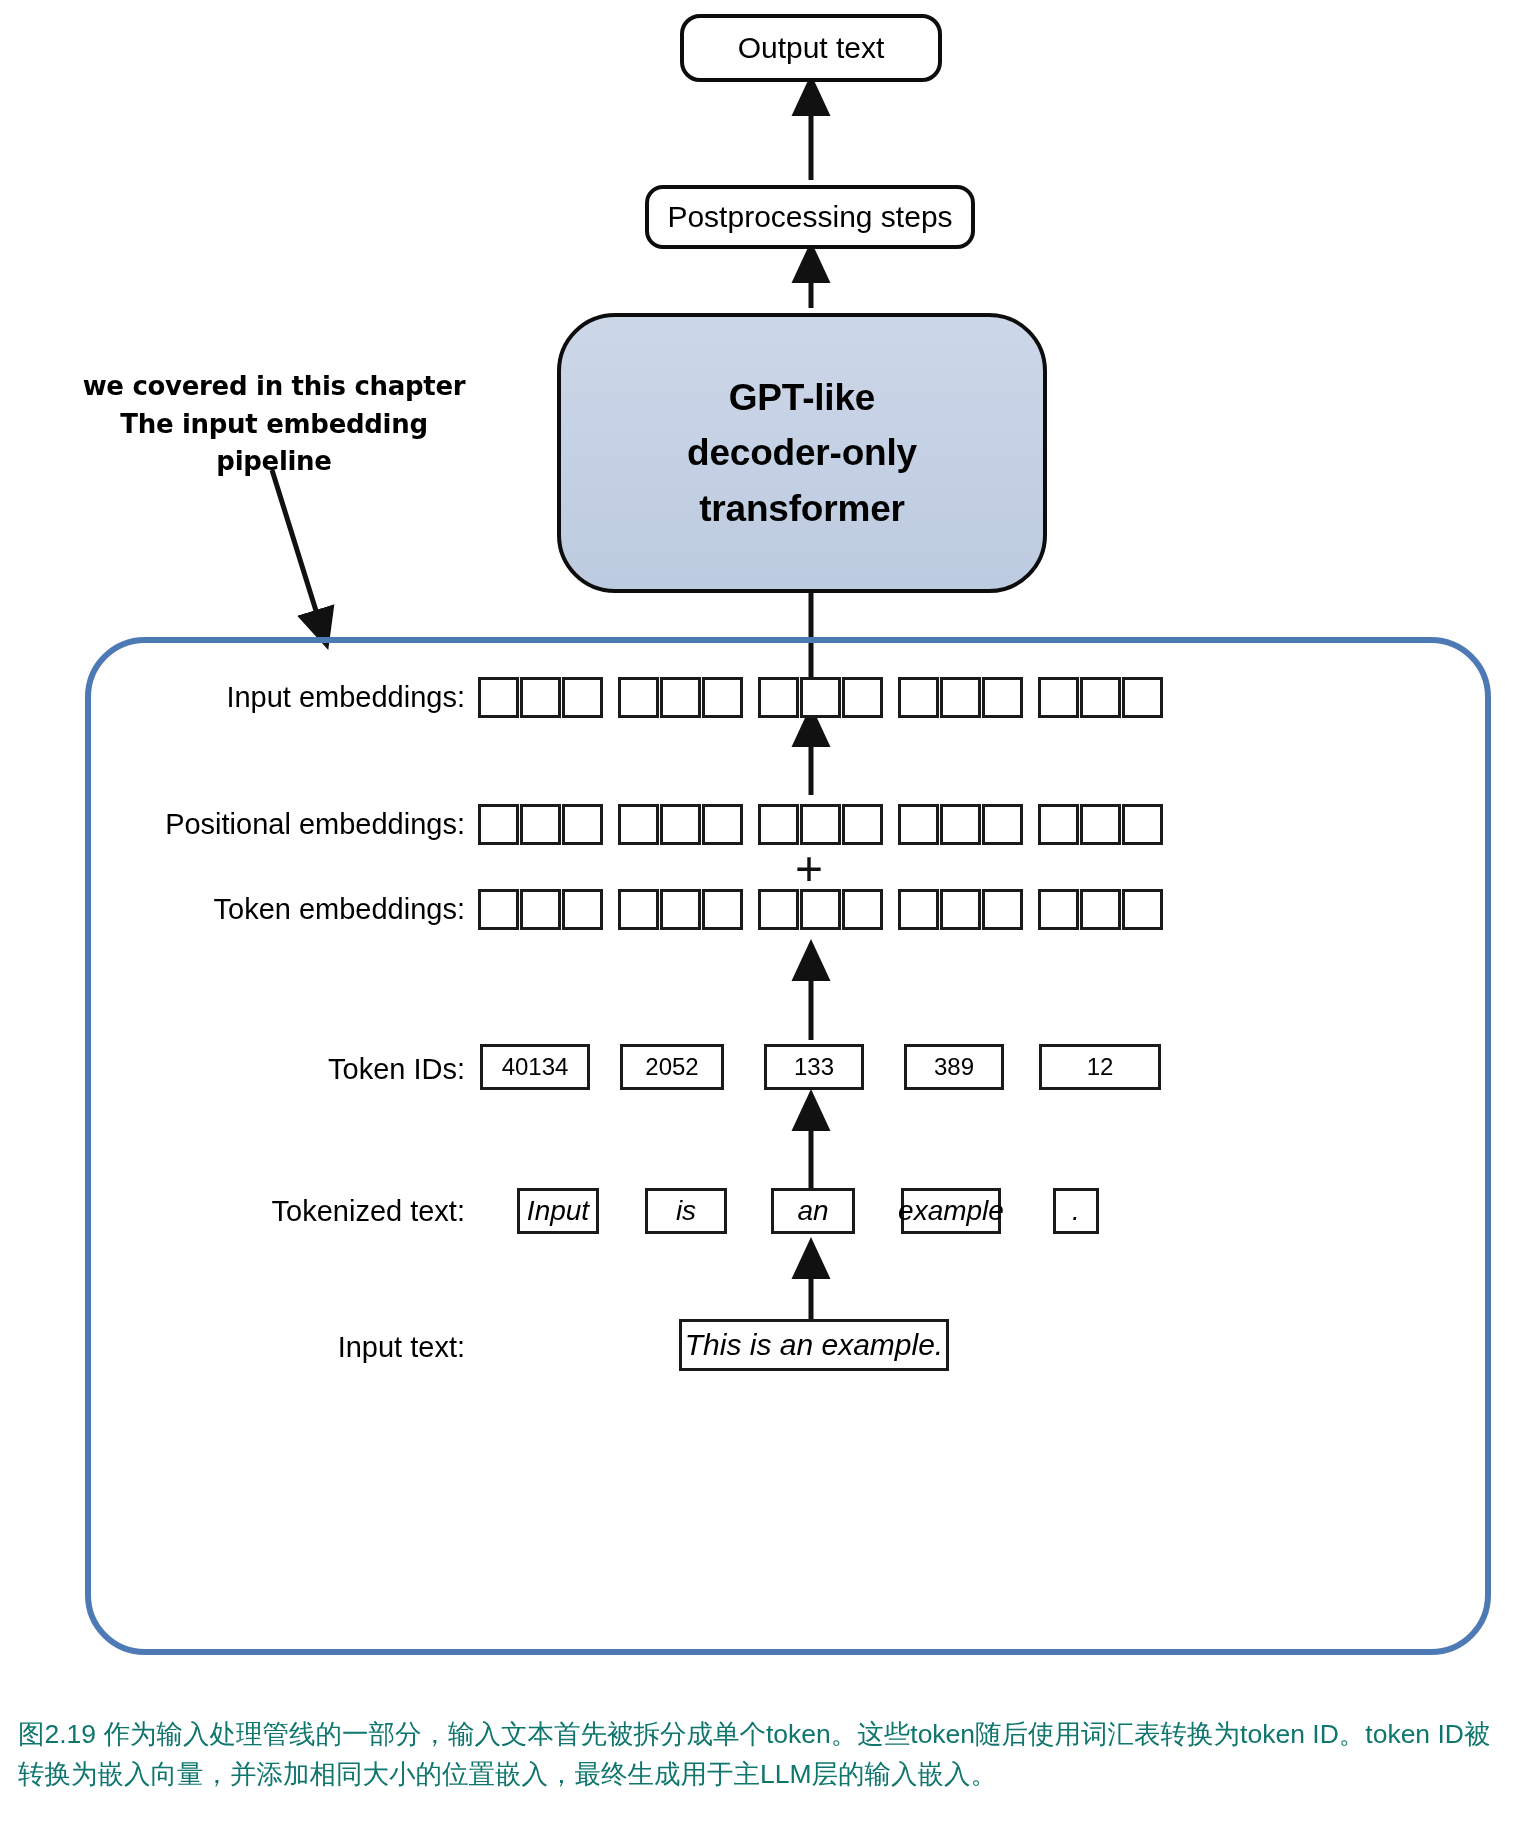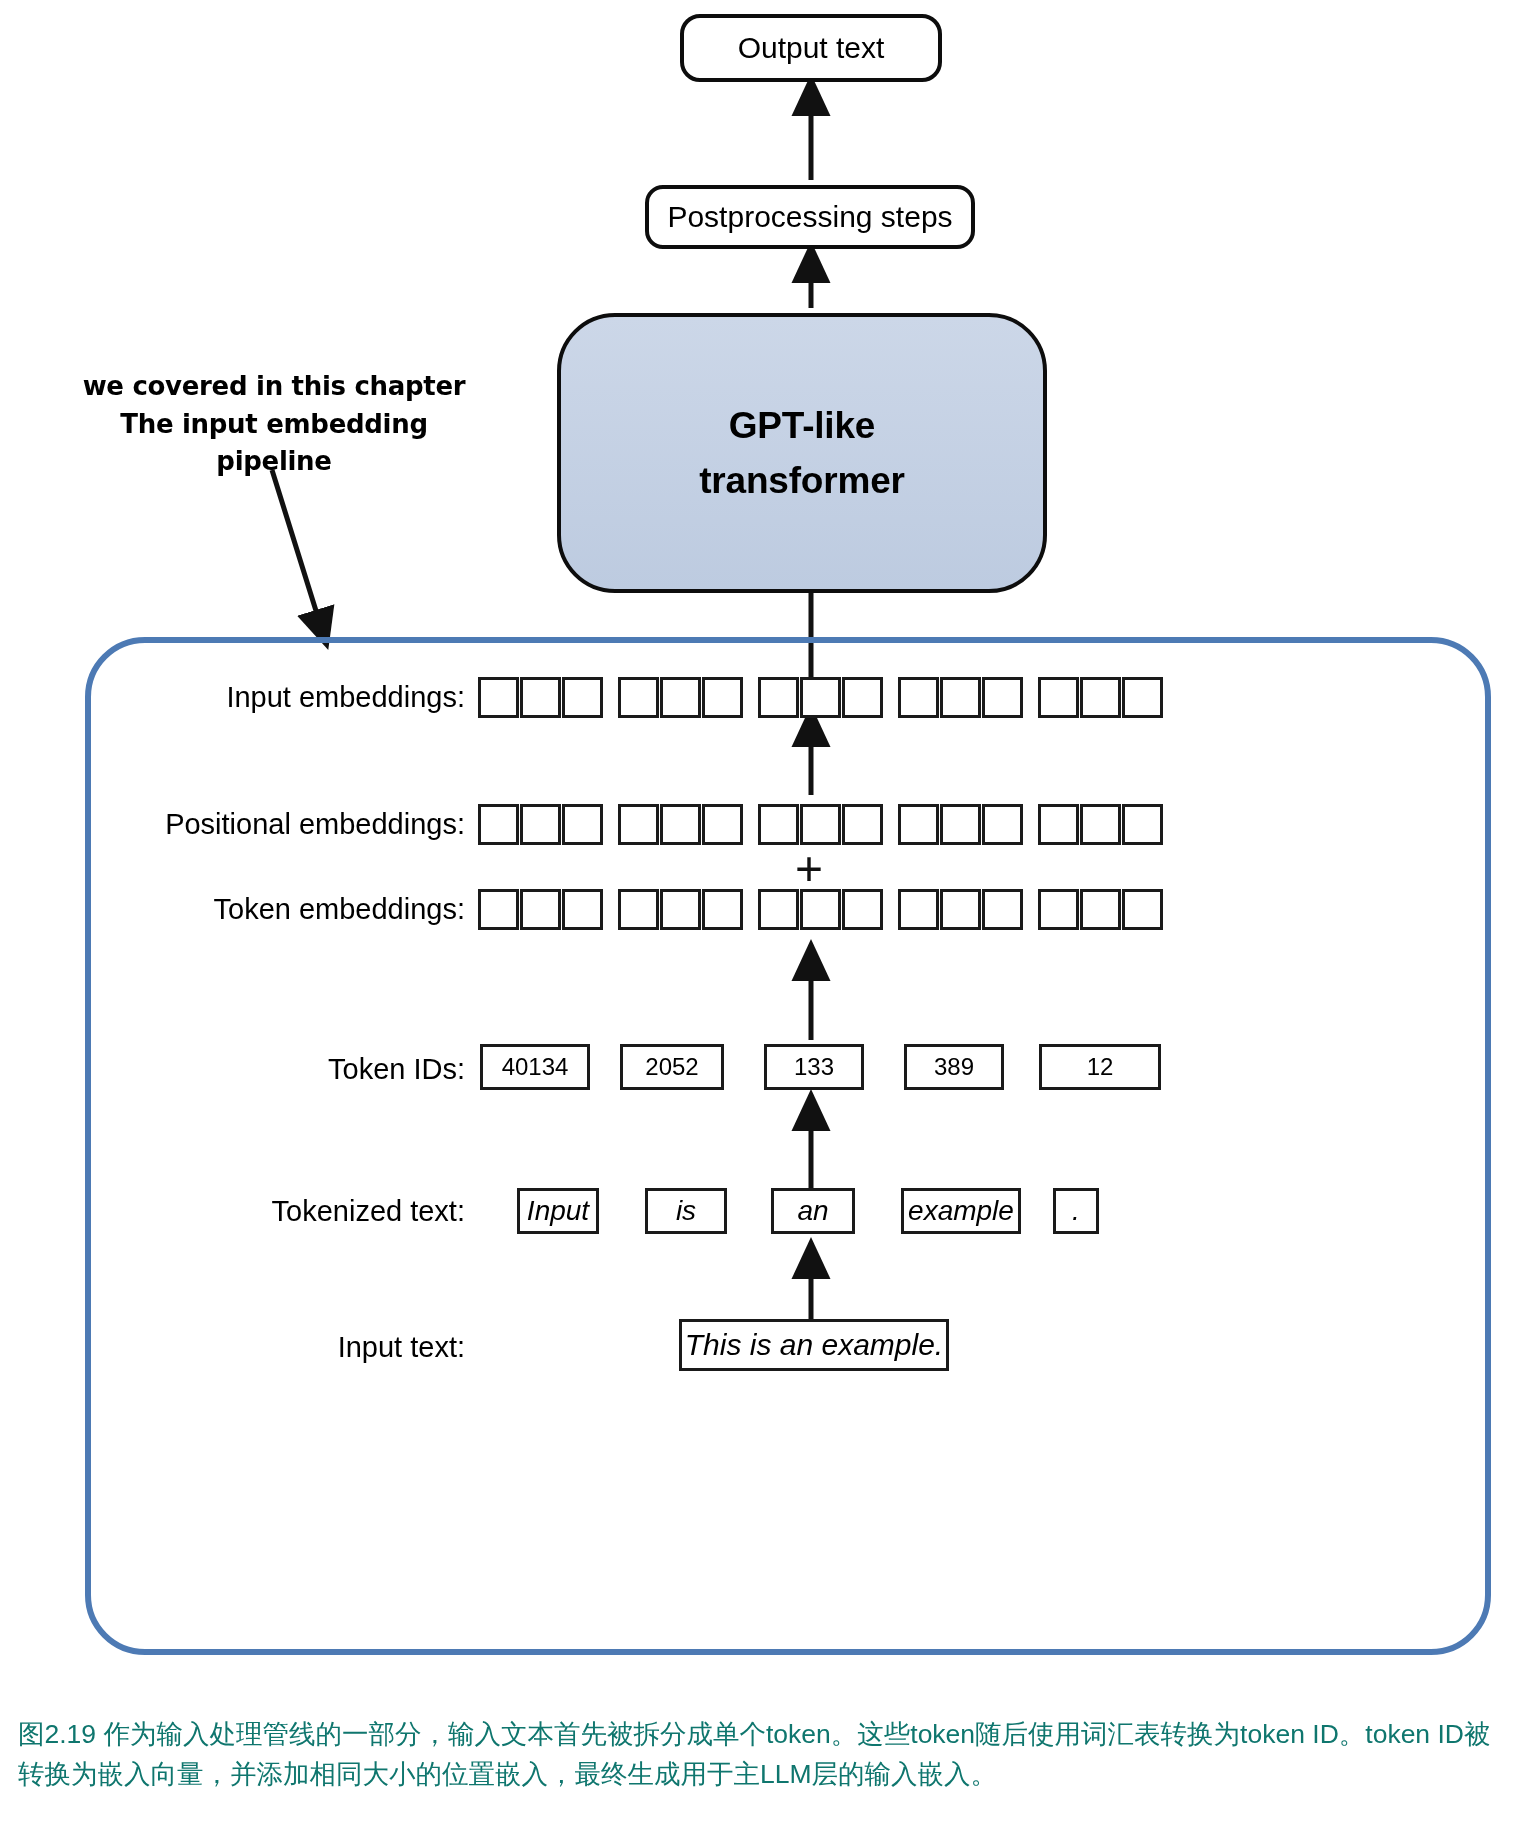--- a/index.html
+++ b/index.html
@@ -178,20 +178,21 @@
     <span>Output text</span>
   </div>
 
   <div class="rbox" id="postprocessing-box">
     <span>Postprocessing steps</span>
   </div>
 
   <div class="rbox" id="transformer-box">
     <div>
       <div>GPT-like</div>
+      <div>decoder-only</div>
       <div>transformer</div>
     </div>
   </div>
 
   <div id="pipeline-annotation">
     <div>we covered in this chapter</div>
     <div>The input embedding pipeline</div>
   </div>
 
   <div id="pipeline-container"></div>
@@ -283,21 +284,21 @@
   <div class="vbox" style="left:480px; top:1044px; width:110px;">40134</div>
   <div class="vbox" style="left:620px; top:1044px; width:104px;">2052</div>
   <div class="vbox" style="left:764px; top:1044px; width:100px;">133</div>
   <div class="vbox" style="left:904px; top:1044px; width:100px;">389</div>
   <div class="vbox" style="left:1039px; top:1044px; width:122px;">12</div>
 
   <div class="label-col" style="top:1195px;">Tokenized text:</div>
   <div class="vbox italic" style="left:517px; top:1188px; width:82px;">Input</div>
   <div class="vbox italic" style="left:645px; top:1188px; width:82px;">is</div>
   <div class="vbox italic" style="left:771px; top:1188px; width:84px;">an</div>
-  <div class="vbox italic" style="left:901px; top:1188px; width:120px;">example</div>
+  <div class="vbox italic" style="left:901px; top:1188px; width:100px;">example</div>
   <div class="vbox italic" style="left:1053px; top:1188px; width:46px;">.</div>
 
   <div class="label-col" style="top:1331px;">Input text:</div>
   <div class="vbox inputtext" style="left:679px; top:1319px; width:270px;">This is an example.</div>
 
   <div id="caption">图2.19 作为输入处理管线的一部分，输入文本首先被拆分成单个token。这些token随后使用词汇表转换为token ID。token ID被转换为嵌入向量，并添加相同大小的位置嵌入，最终生成用于主LLM层的输入嵌入。</div>
 
 </div>
 
 </body></html>

